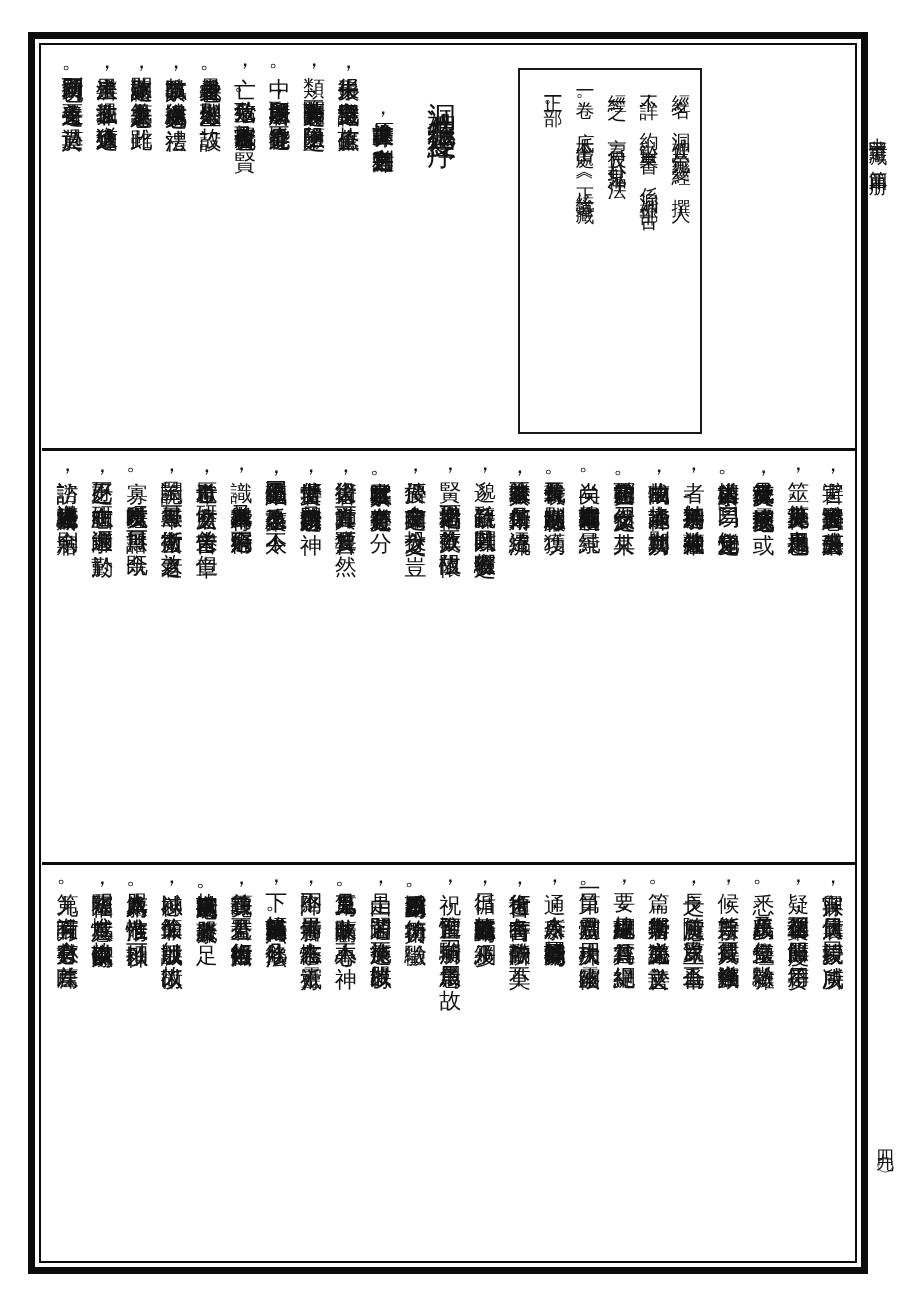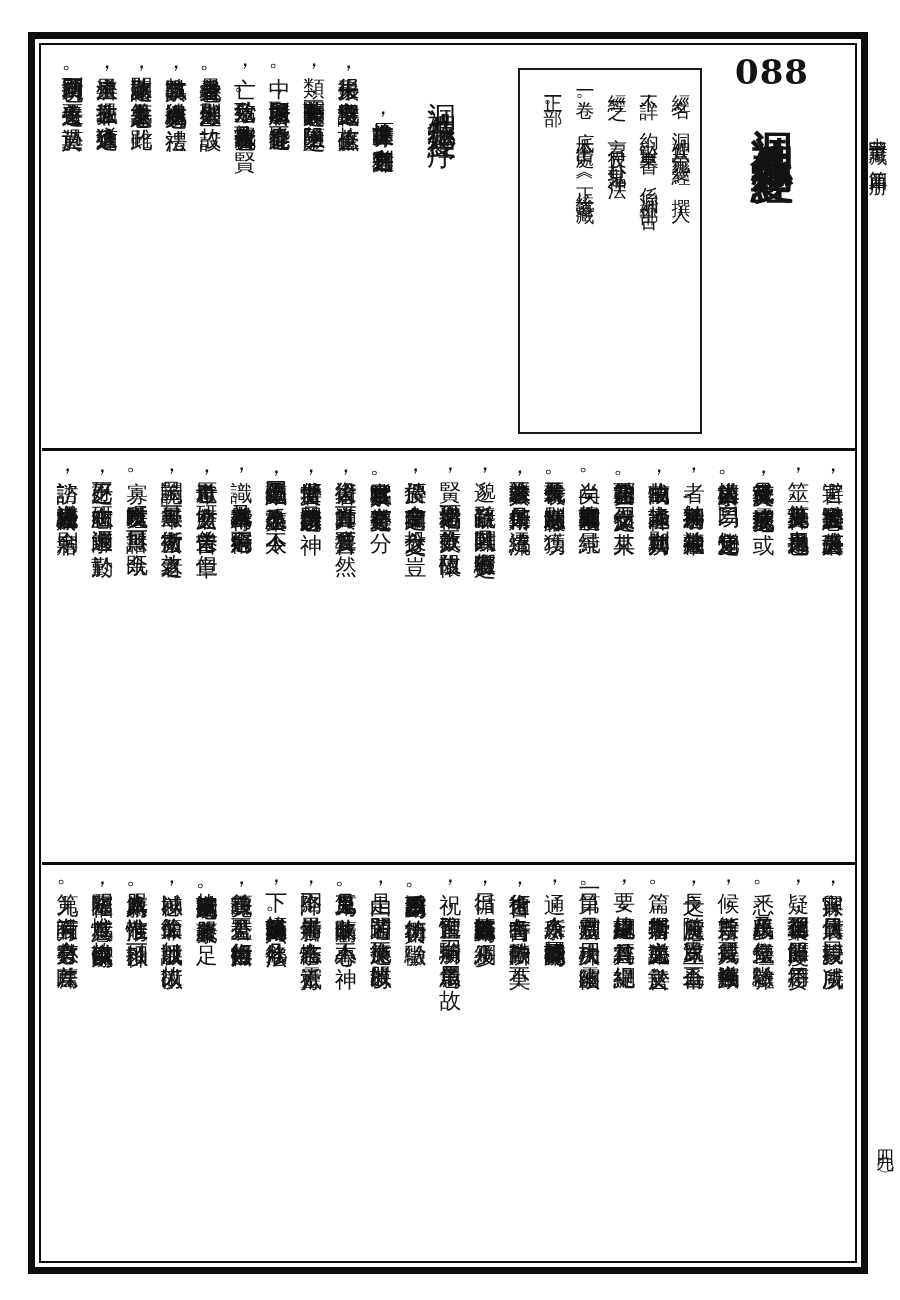--- a/index.html
+++ b/index.html
@@ -68,24 +68,20 @@
 <div class="page">
 
   <div class="frame-outer">
     <div class="frame-inner"></div>
   </div>
 
   <div class="content">
 
     <div class="section1">
 
-      <div class="title-block">
-        <div class="catalog-number">088</div>
-        <div class="book-title">洞神八帝元變經</div>
-      </div>
 
       <div class="abstract-box">
         <div class="abstract-cols">
             <div class="vcol">經名：洞神八帝元變經。撰人</div>
             <div class="vcol">不詳，約出於東晉。係洞神部古</div>
             <div class="vcol">經之一。言召役八卦鬼神法。</div>
             <div class="vcol">一卷。底本出處：《正統道藏》</div>
             <div class="vcol">正一部。</div>
           </div>
       </div>

